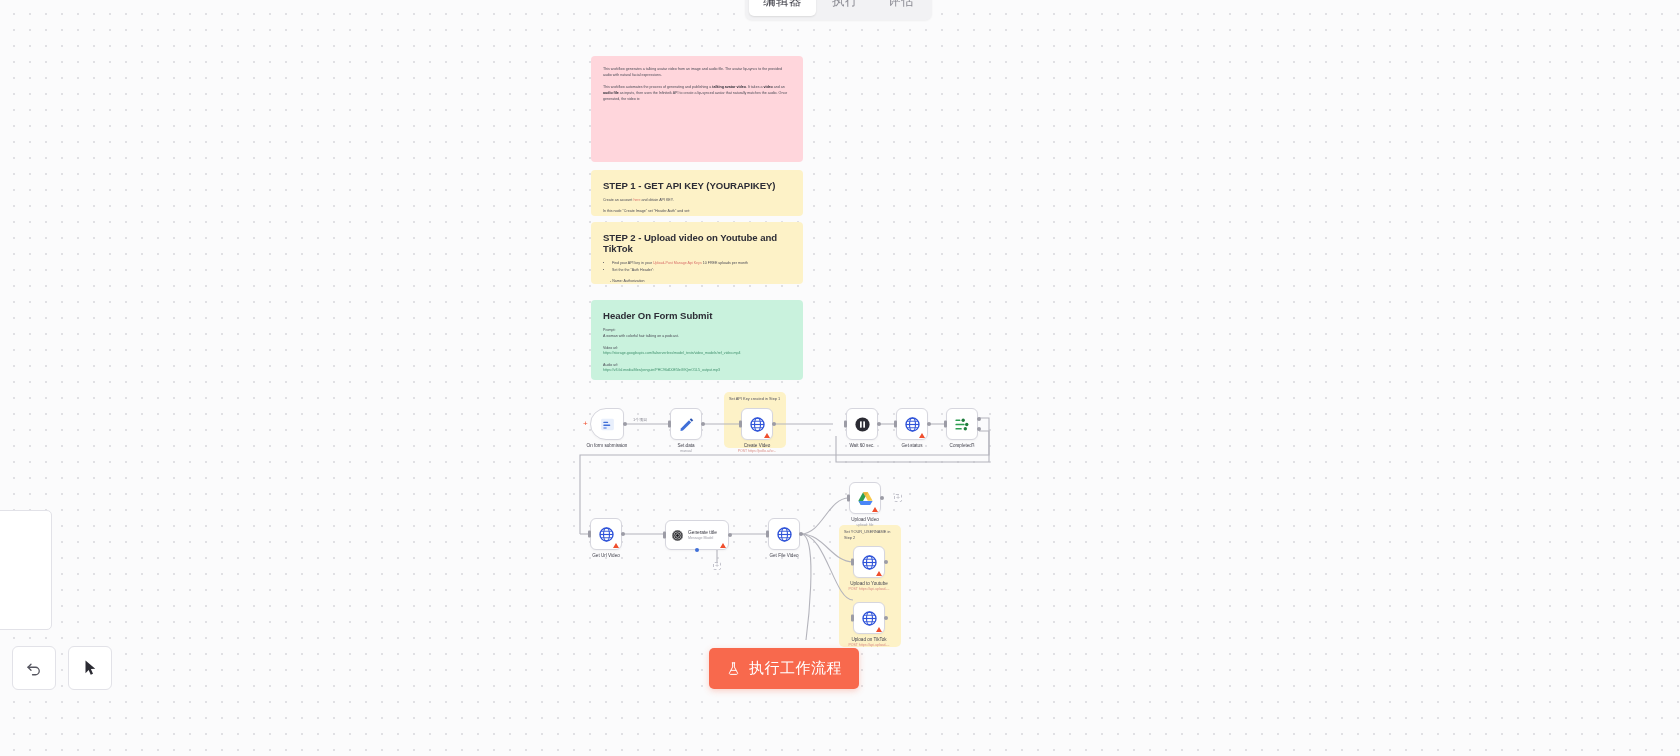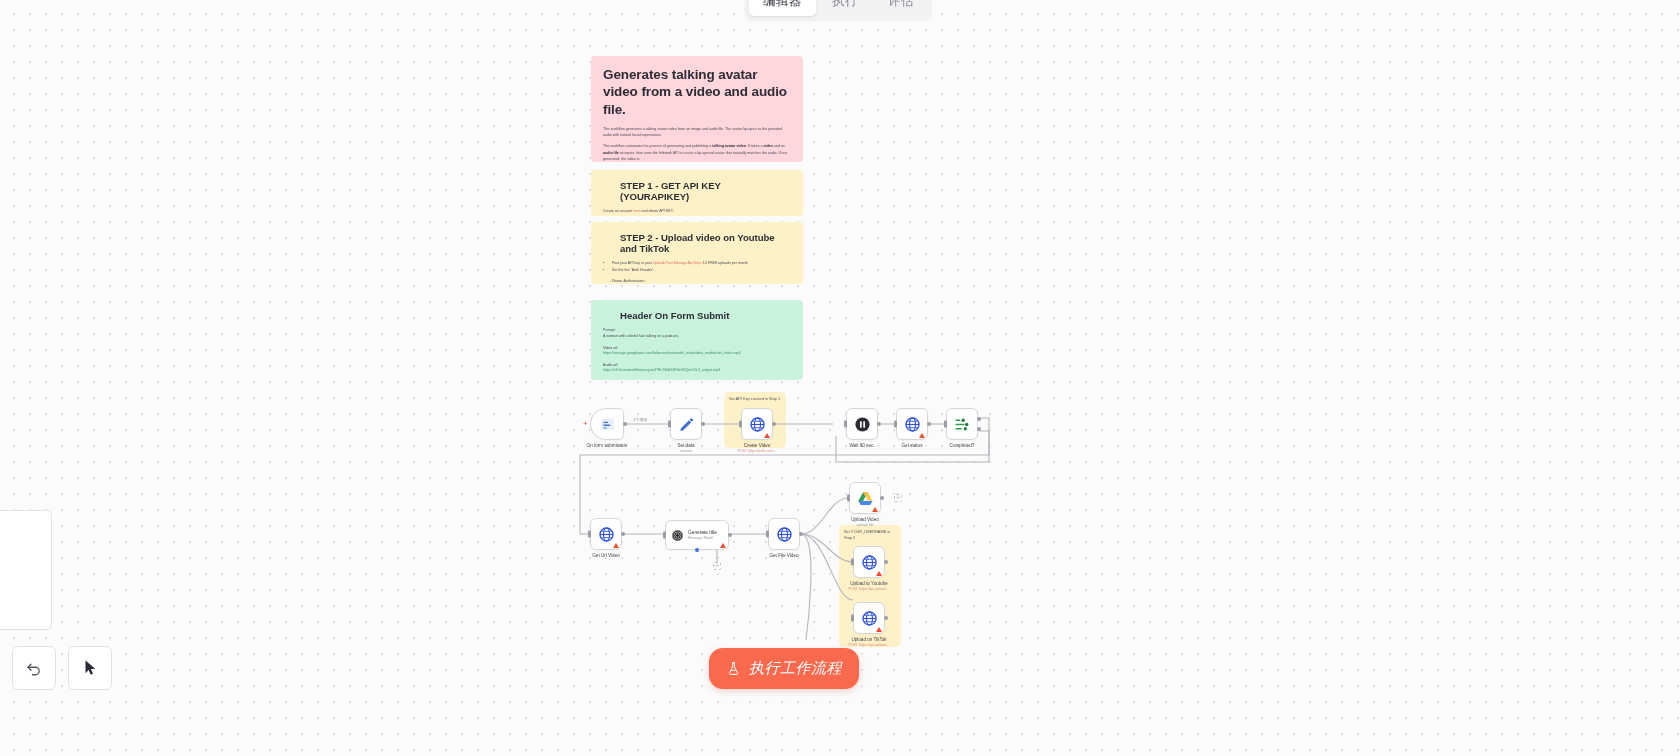--- a/index.html
+++ b/index.html
@@ -48,21 +48,21 @@
   .note-yellow { background: #fdf2c7; }
   .note-green  { background: #c9f2dd; }
 
   .note h1 {
     font-size: 13.5px; font-weight: 700; color: #2d2d36;
     line-height: 1.28; letter-spacing: -0.1px;
     margin-bottom: 8px;
   }
   .note h2 {
     font-size: 9.6px; font-weight: 700; color: #2d2d36;
-    letter-spacing: -0.05px; margin-bottom: 6px; margin-left: 17px;
+    letter-spacing: -0.05px; margin-bottom: 6px;
   }
   .note p, .note li {
     font-size: 3.6px; color: #4a4a55; line-height: 1.75;
   }
   .note p { margin-bottom: 5px; }
   .note ol, .note ul { margin: 0 0 5px 9px; }
   .note li { margin-bottom: 0.5px; }
   .note .lnk { color: #d9706a; }
   .note b { font-weight: 700; color: #2d2d36; }
   .note .urlline { color: #3d8f6b; word-break: break-all; line-height: 1.6; }
@@ -152,41 +152,39 @@
     border: 1px solid #e2e2e8;
     border-radius: 6px;
     display: flex; align-items: center; justify-content: center;
   }
 
   
   .cta {
     position: absolute; left: 709px; top: 648px;
     width: 150px; height: 41px;
     background: #f8694d;
-    border-radius: 14px;
+    border-radius: 5px;
     display: flex; align-items: center; justify-content: center;
     gap: 8px;
     color: #ffffff; font-size: 15px; letter-spacing: .5px;
     box-shadow: 0 2px 6px rgba(248,105,77,0.30);
-    font-style: italic;
   }
 </style>
 </head>
 <body>
 
 <div id="canvas">
 
   <div class="tabbar">
     <div class="tab active">编辑器</div>
     <div class="tab">执行</div>
     <div class="tab">评估</div>
   </div>
 
   <div class="note note-pink" style="left:591px; top:56px; width:212px; height:106px;">
-    <h1>Generates talking avatar video from a video and audio file.</h1>
     <p>This workflow generates a talking avatar video from an image and audio file. The avatar lip-syncs to the provided audio with natural facial expressions.</p>
     <p><span>This workflow automates the process of generating and publishing a </span><b>talking avatar video</b><span>. It takes a </span><b>video</b><span> and an </span><b>audio file</b><span> as inputs, then uses the Infiniteik API to create a lip-synced avatar that naturally matches the audio. Once generated, the video is:</span></p>
 
   </div>
 
   <div class="note note-yellow" style="left:591px; top:170px; width:212px; height:46px;">
     <h2>STEP 1 - GET API KEY (YOURAPIKEY)</h2>
     <p><span>Create an account </span><span class="lnk">here</span><span> and obtain API KEY.</span></p>
     <p style="margin-bottom:2px;">In this node "Create Image" set "Header Auth" and set:</p>
 

